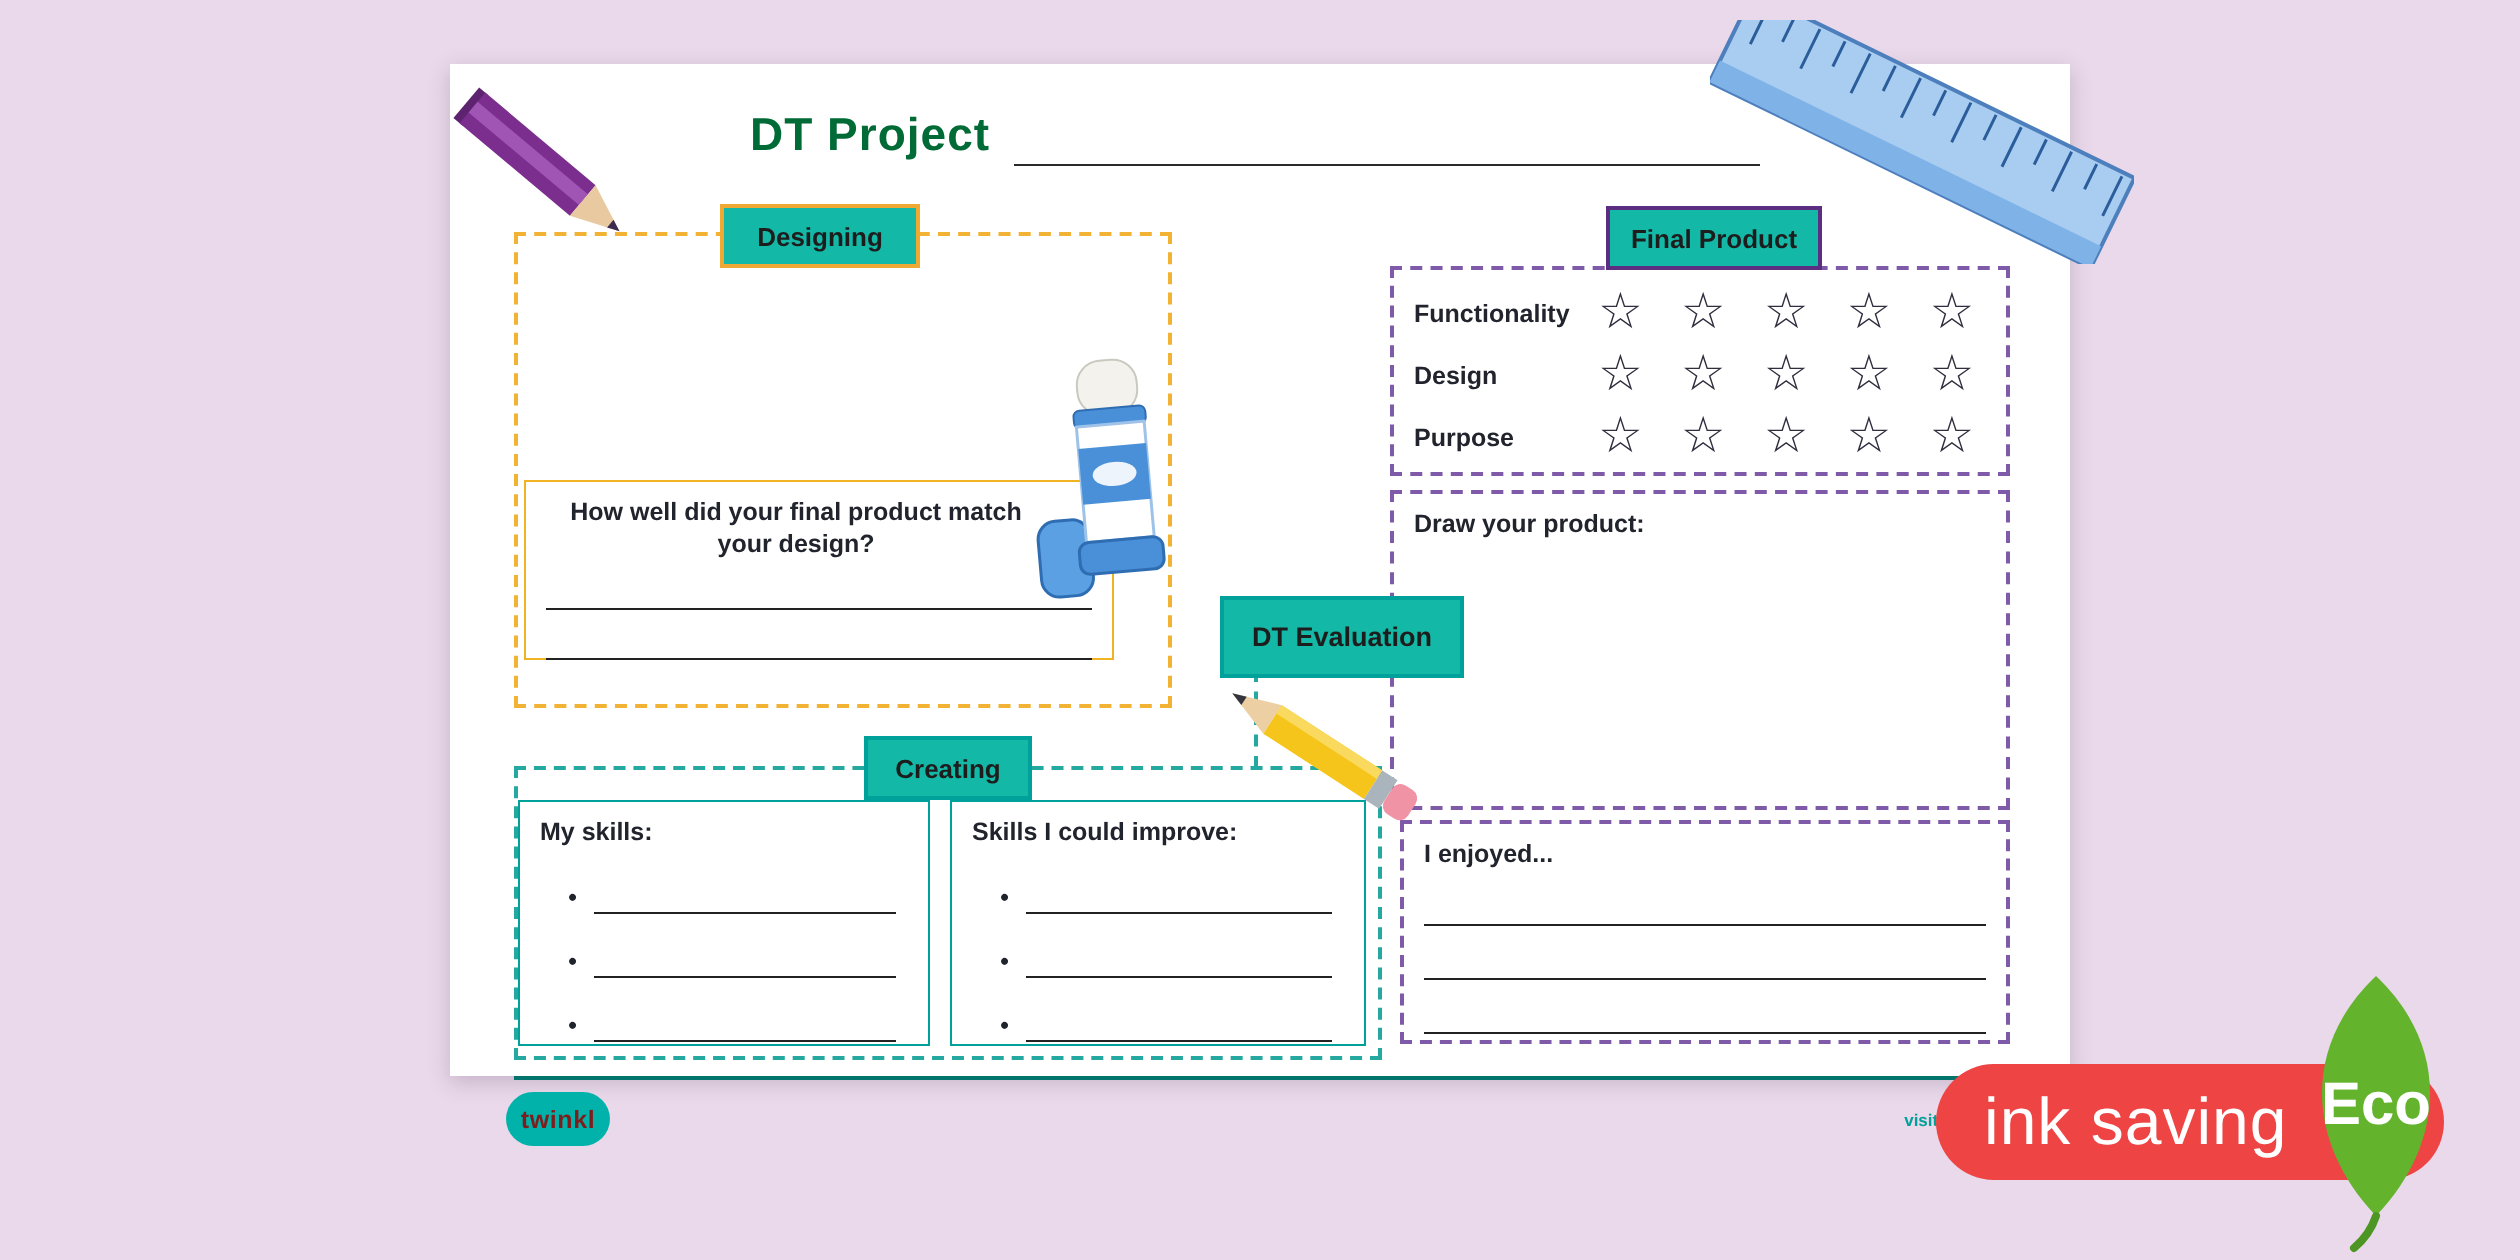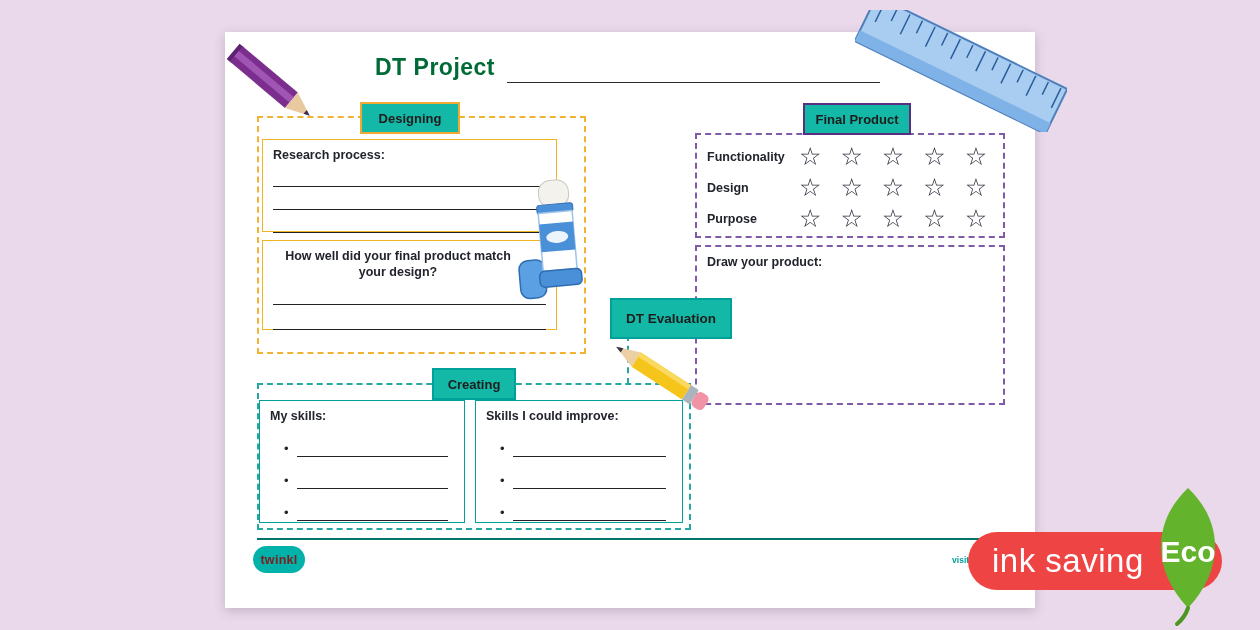--- a/index.html
+++ b/index.html
@@ -1,21 +1,21 @@
 <!DOCTYPE html>
 <html><head>
 <meta charset="utf-8">
 <style>
   html,body{margin:0;padding:0;}
   .stage{
     position:relative;width:1260px;height:630px;overflow:hidden;
     background:#e9d9ea;font-family:"Liberation Sans",sans-serif;color:#21242c;
   }
   .paper{
-    position:absolute;left:225px;top:32px;width:810px;height:576px;
+    position:absolute;left:225px;top:32px;width:810px;height:506px;
     background:#ffffff;box-shadow:0 3px 10px rgba(90,60,95,.25);
   }
   .dec{position:absolute;pointer-events:none;}
 
   
   .title{
     position:absolute;left:150px;top:22px;font-size:23px;font-weight:bold;
     color:#006b36;letter-spacing:.5px;
   }
   .title-line{position:absolute;left:282px;top:50px;width:373px;border-bottom:1.6px solid #2a2a2a;}
@@ -127,26 +127,20 @@
         <rect x="95" y="31" width="14" height="17" rx="5" fill="#ef93a5"></rect>
       </g>
     </svg>
 
     <div class="title">DT Project</div>
     <div class="title-line"></div>
 
     <div class="dashed designing-outline"></div>
     <div class="tag tag-designing">Designing</div>
 
-    <div class="solidbox research-box">
-      <div class="bhead">Research process:</div>
-      <div class="wline"></div>
-      <div class="wline"></div>
-      <div class="wline"></div>
-    </div>
 
     <div class="solidbox match-box">
       <div class="bhead">How well did your final product match your design?</div>
       <div class="wline tall"></div>
       <div class="wline tall"></div>
     </div>
 
     <div class="eval-connector"></div>
     <div class="tag tag-eval">DT Evaluation</div>
 
@@ -217,20 +211,26 @@
       <div class="brow">
         <span class="bullet">•</span>
           <span class="bline"></span>
       </div>
       <div class="brow">
         <span class="bullet">•</span>
           <span class="bline"></span>
       </div>
     </div>
 
+    <div class="dashed enjoyed-box">
+      <div class="bhead">I enjoyed...</div>
+      <div class="wline tall"></div>
+      <div class="wline tall"></div>
+      <div class="wline tall"></div>
+    </div>
 
     <div class="footer-rule"></div>
     <div class="twinkl-logo">twinkl</div>
     <div class="visit">visit twinkl.ie</div>
   </div>
 
   <div class="eco-badge">
     <span class="ink-text">ink saving</span>
   </div>
   <svg class="leaf-svg" width="120" height="148" viewBox="0 0 120 148">

